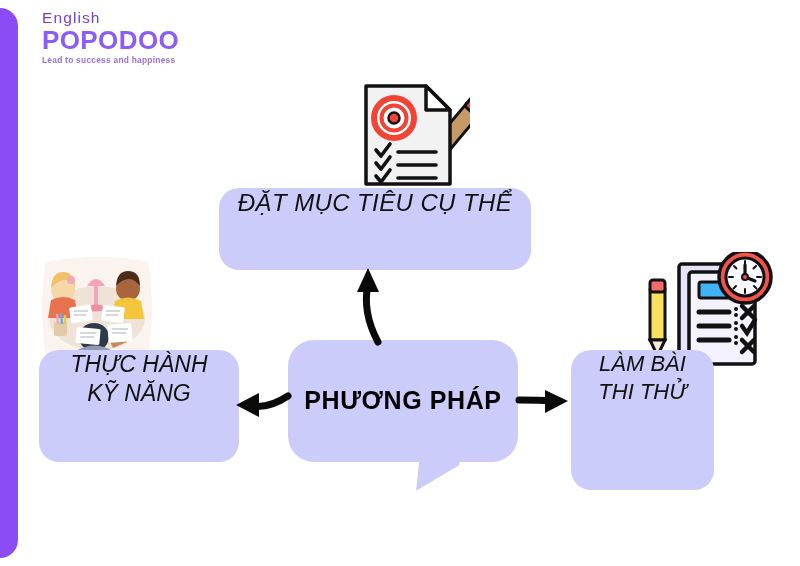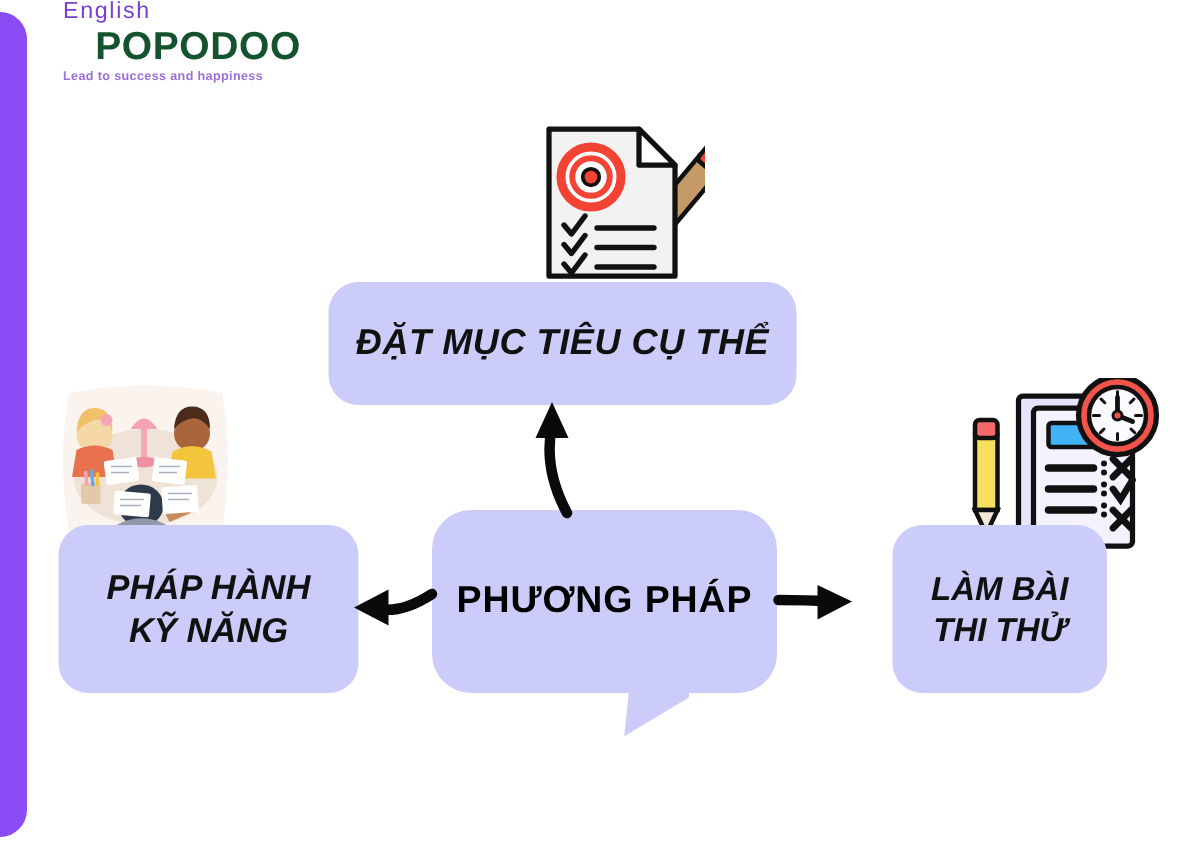--- a/index.html
+++ b/index.html
@@ -24,58 +24,56 @@
     width: 36px;
     height: 550px;
     background: #8B4BF5;
     border-radius: 18px;
   }
 
   
   .logo {
     position: absolute;
     left: 42px;
-    top: 0;
+    top: 10px;
     width: 180px;
     line-height: 1;
   }
   .logo-english {
     font-size: 15.5px;
     letter-spacing: 1.1px;
     color: #7B3FD0;
     font-weight: 400;
     margin-bottom: 1px;
   }
   .logo-main {
     font-size: 26px;
     font-weight: 800;
     letter-spacing: 0.4px;
-    color: #14532d;
+    color: #8b5cf6;
     line-height: 1.05;
-    text-align: center;
   }
   .logo-tag {
     font-size: 8.4px;
     color: #9B6FD6;
     letter-spacing: 0.25px;
     margin-top: 2px;
     font-weight: 700;
   }
 
   
   .node {
     position: absolute;
     background: #CCCCFA;
     border-radius: 20px;
     display: flex;
-    align-items: center;
     justify-content: center;
     text-align: center;
     color: #111111;
-    font-weight: 700;
+    font-weight: 400;
     font-style: italic;
     box-sizing: border-box;
   }
   .node .label {
     white-space: pre-line;
     line-height: 1.25;
   }
 
   #node-top {
     left: 219px;
@@ -86,24 +84,24 @@
     letter-spacing: 0.4px;
   }
   #node-left {
     left: 39px;
     top: 350px;
     width: 200px;
     height: 112px;
     font-size: 23px;
   }
   #node-right {
-    left: 595px;
+    left: 571px;
     top: 350px;
     width: 143px;
-    height: 112px;
+    height: 140px;
     font-size: 22px;
   }
 
   
   #node-center {
     position: absolute;
     left: 288px;
     top: 340px;
     width: 230px;
     height: 122px;
@@ -313,21 +311,21 @@
       </g>
       <circle cx="108" cy="25" r="3" fill="#F2544B" stroke="#111" stroke-width="2"></circle>
     </svg>
   </div>
 
   <div class="node" id="node-top">
     <span class="label">ĐẶT MỤC TIÊU CỤ THỂ</span>
   </div>
 
   <div class="node" id="node-left">
-    <span class="label">PHÁP HÀNH
+    <span class="label">THỰC HÀNH
 KỸ NĂNG</span>
   </div>
 
   <div class="node" id="node-right">
     <span class="label">LÀM BÀI
 THI THỬ</span>
   </div>
 
   <div class="bubble-tail"></div>
   <div id="node-center">

